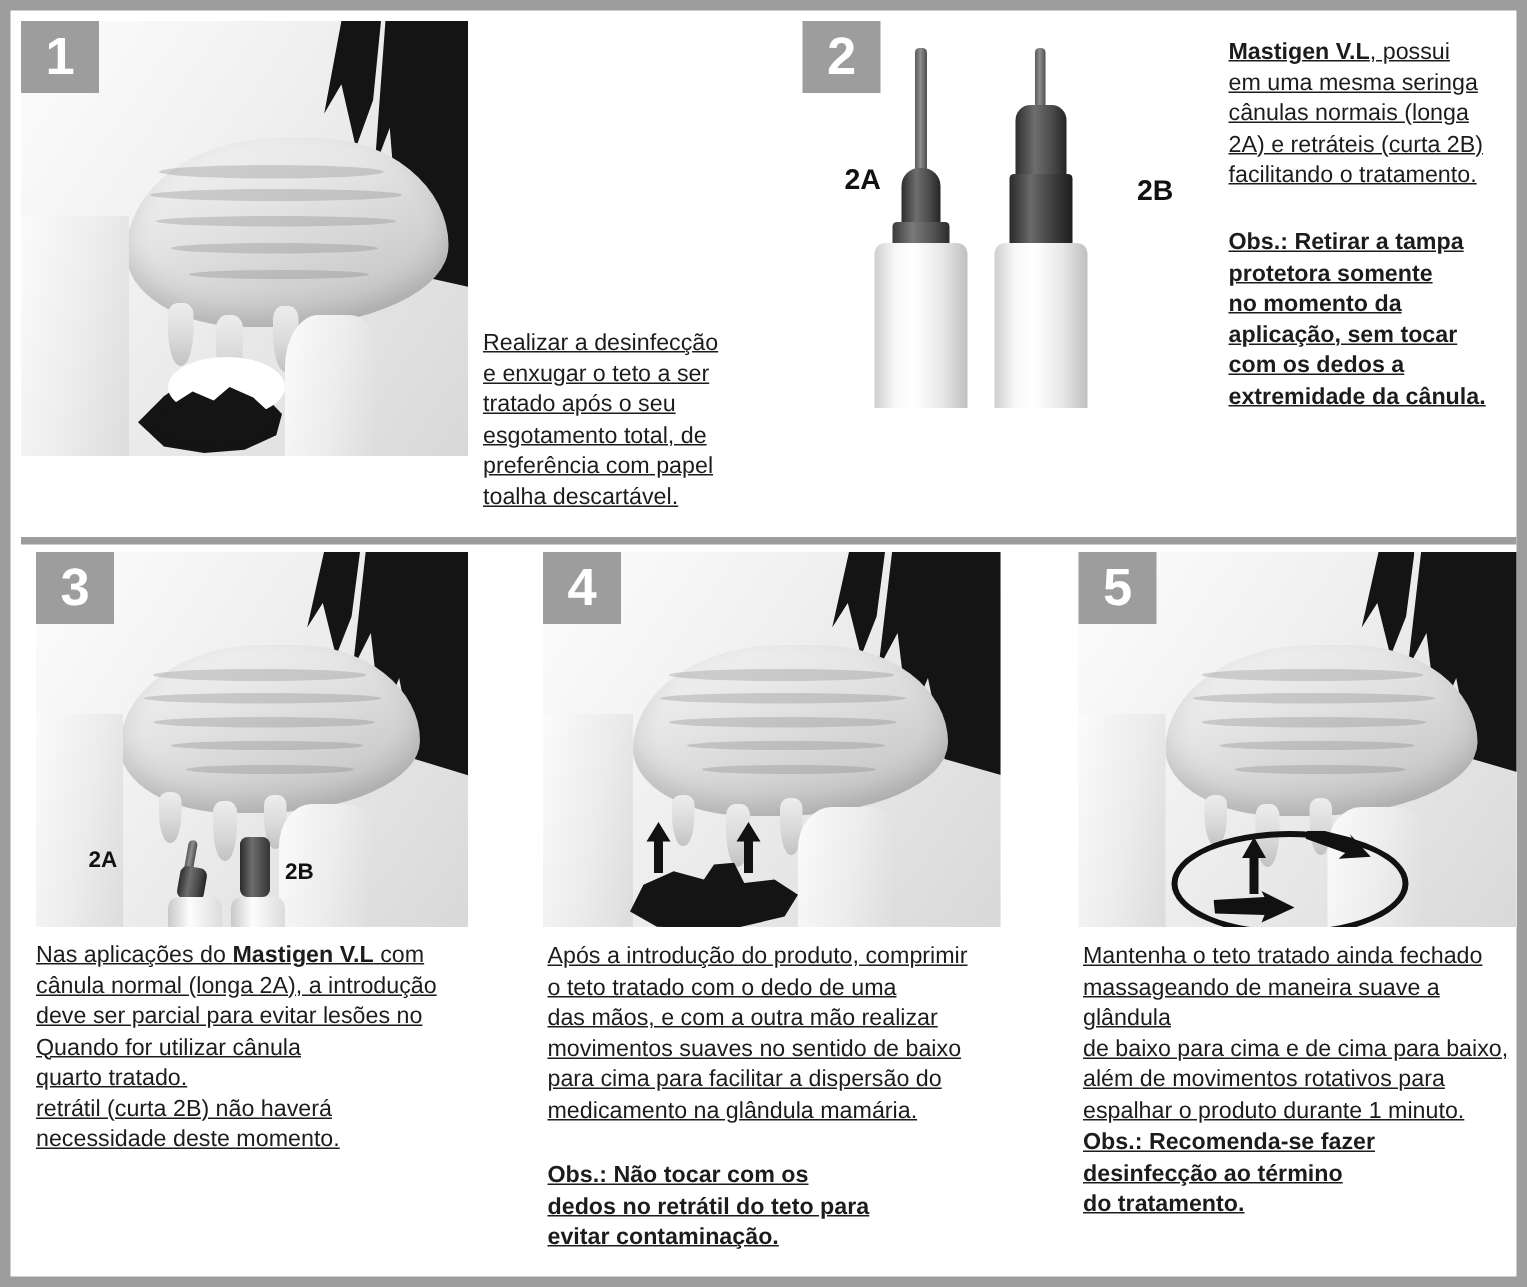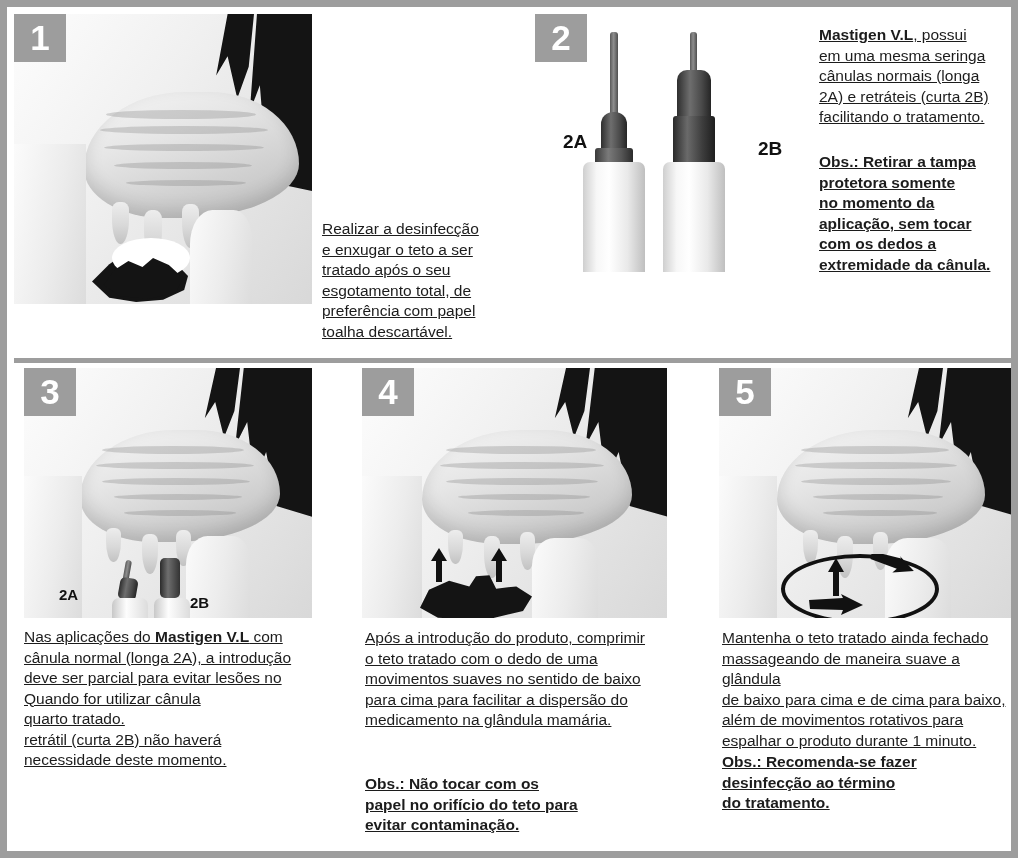--- a/index.html
+++ b/index.html
@@ -74,21 +74,20 @@
   .caption b, .caption strong { font-weight: bold; }
   .caption.bold { font-weight: bold; }
 
   .tiplabel {
     position: absolute;
     font-size: 15px;
     font-weight: bold;
     color: #111;
     z-index: 35;
     font-family: "Liberation Sans", sans-serif;
-    margin-top: 21px;
   }
   .tiplabel.big { font-size: 19px; }
 
   
   .udder-scene { position: absolute; inset: 0; background: #ffffff; }
   .udder-scene .hide-black {
     position: absolute;
     background: #141414;
   }
   .udder-scene .flank {
@@ -305,27 +304,28 @@
         <svg class="arrow-up" style="left:128px; top:180px;" width="18" height="34" viewBox="0 0 18 34">
           <path d="M9 0 L17 13 L12 13 L12 34 L6 34 L6 13 L1 13 Z" fill="#111"></path>
         </svg>
       </div>
     </div>
     <div class="step-badge" style="left:355px; top:361px;">4</div>
 
     <div class="caption" style="left:358px; top:621px; width:310px;">
       <p>Após a introdução do produto, comprimir</p>
       <p>o teto tratado com o dedo de uma</p>
+      <p>das mãos, e com a outra mão realizar</p>
       <p>movimentos suaves no sentido de baixo</p>
       <p>para cima para facilitar a dispersão do</p>
       <p>medicamento na glândula mamária.</p>
     </div>
     <div class="caption bold" style="left:358px; top:767px; width:310px;">
       <p>Obs.: Não tocar com os</p>
-      <p>papel no orifício do teto para</p>
+      <p>dedos no retrátil do teto para</p>
       <p>evitar contaminação.</p>
     </div>
   </div>
 
   <div class="panel">
     <div class="photo" style="left:712px; top:361px; width:299px; height:250px;">
       <div class="udder-scene">
         <div class="flank" style="left:0; top:0; width:301px; height:252px;"></div>
         <div class="hide-black" style="left:214px; top:0; width:90px; height:150px; clip-path:polygon(16% 0,100% 0,100% 100%,54% 92%,42% 56%,28% 76%,20% 36%,6% 52%);"></div>
         <div class="hide-black" style="left:184px; top:0; width:40px; height:74px; clip-path:polygon(40% 0,100% 0,86% 58%,60% 94%,38% 46%,12% 68%);"></div>

